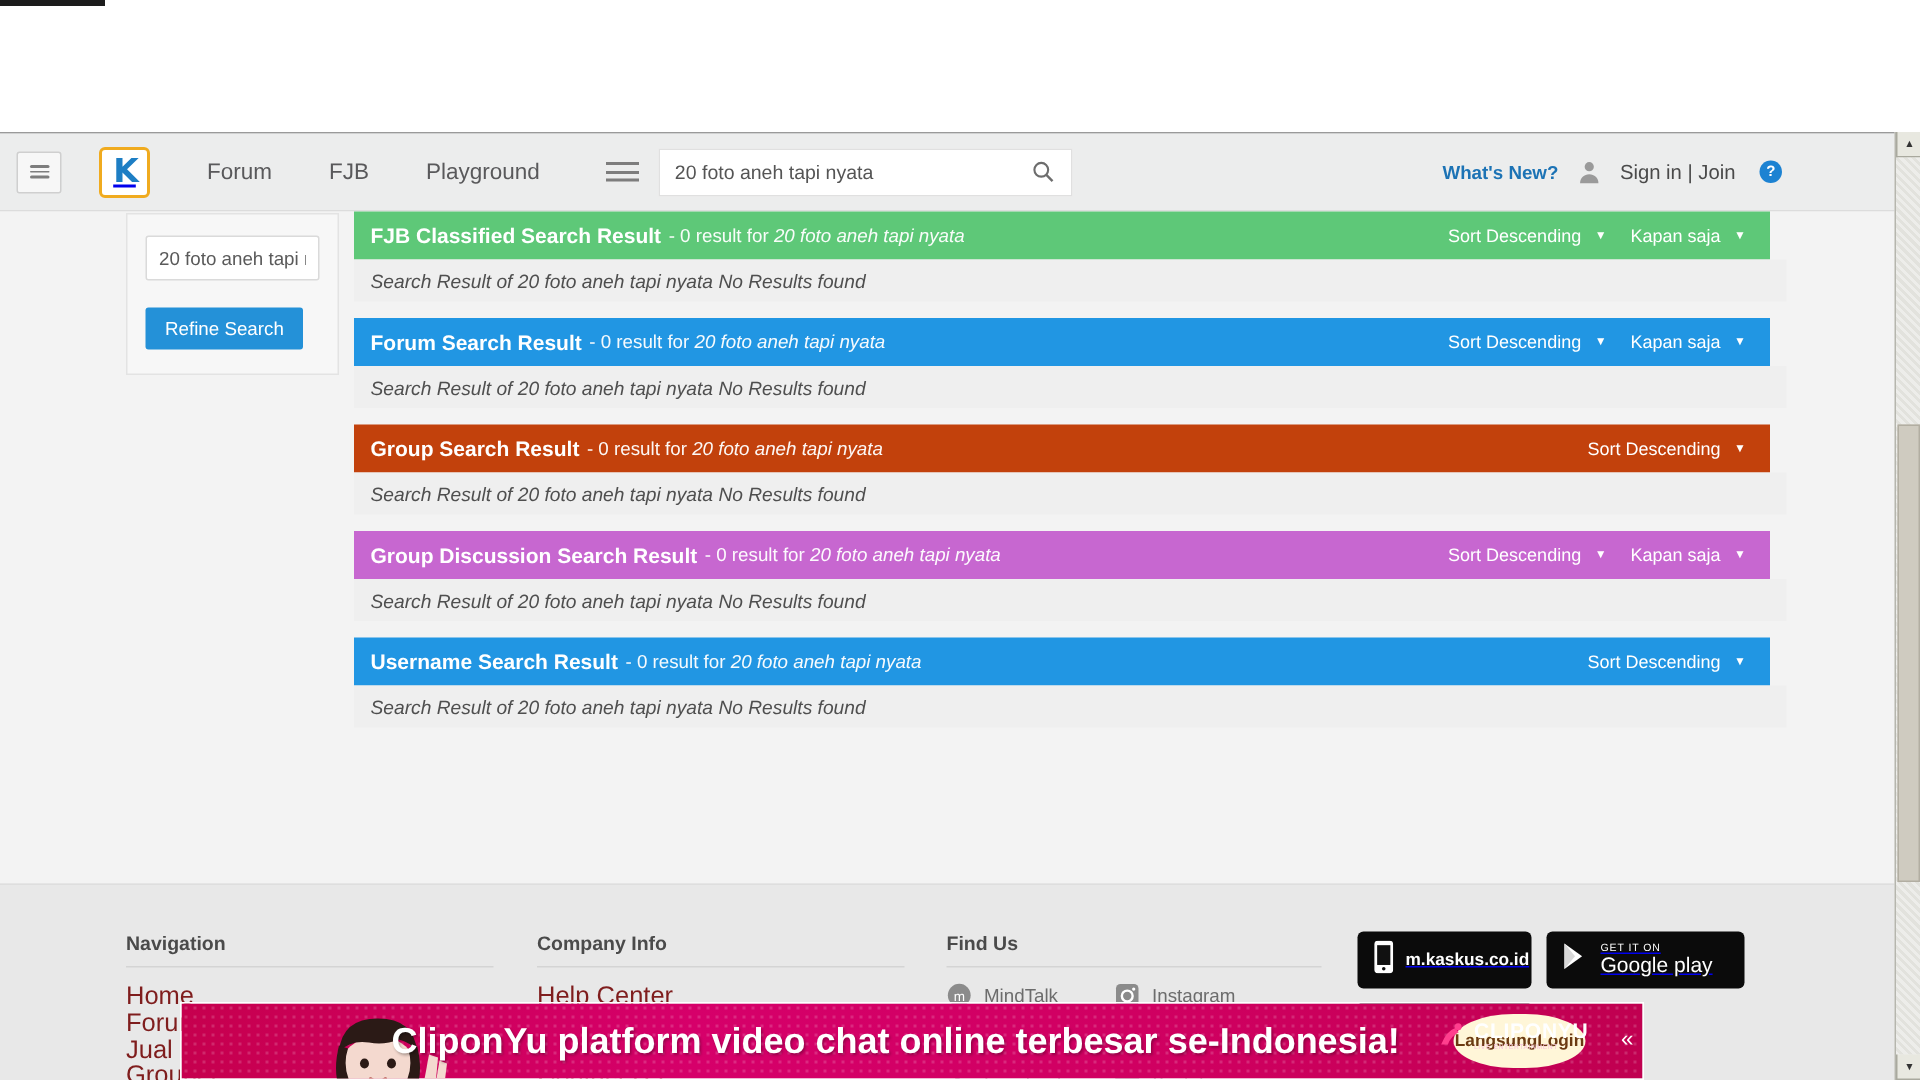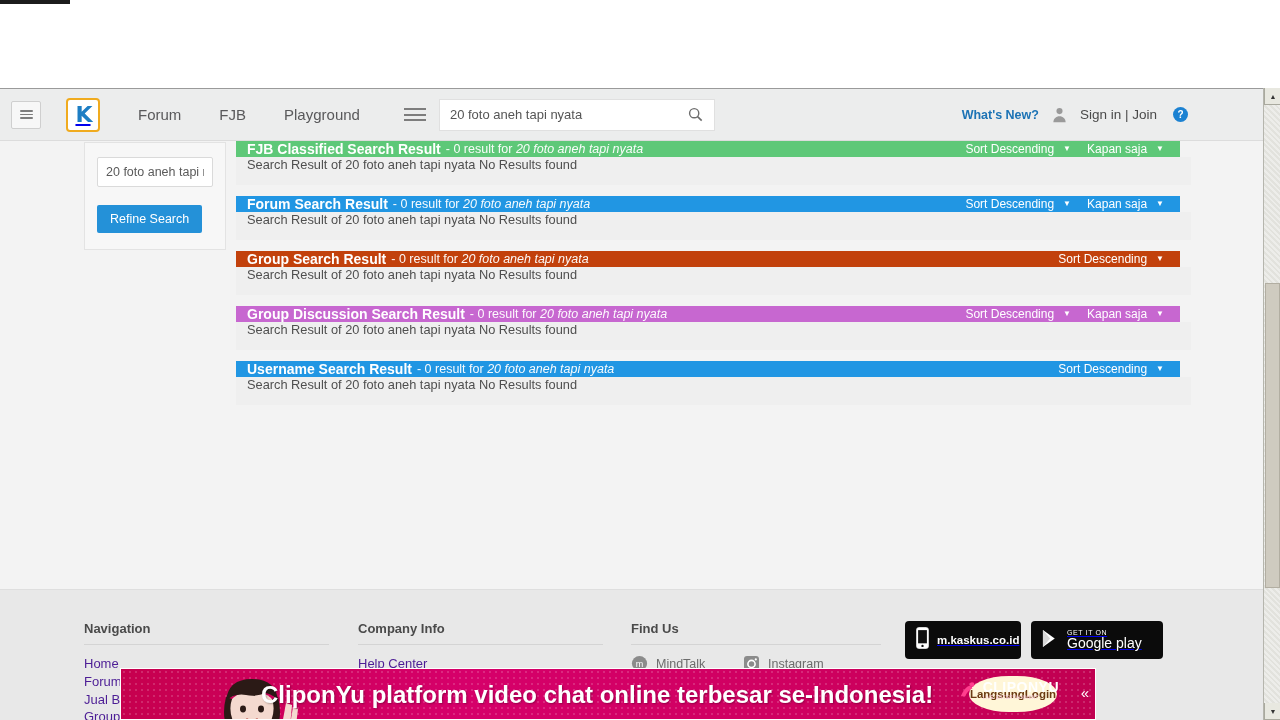--- a/index.html
+++ b/index.html
@@ -140,51 +140,51 @@
     margin-top:18px; height:28px; padding:0 13px;
     background:#2491d8; border:none; border-radius:2px;
     color:#fff; font-family:"Liberation Sans", sans-serif;
     font-size:12.5px; cursor:pointer;
   }
 
   #results { position:absolute; left:152px; top:0; width:944px; }
 
   .result-block { margin-bottom:11px; }
   .result-bar {
-    height:16px; display:flex; align-items:center;
+    height:32px; display:flex; align-items:center;
     padding:0 0 0 11px; color:#fff;
   }
   .result-title { font-size:14px; font-weight:bold; white-space:nowrap; }
   .result-meta { font-size:12.5px; margin-left:5px; white-space:nowrap; opacity:.96;}
   .result-query { font-style:italic; }
   .bar-controls { margin-left:auto; display:flex; align-items:center; padding-right:8px; }
   .sort-ctl {
     font-size:12px; color:#fff; display:flex; align-items:center; gap:9px;
     padding:0 8px; white-space:nowrap; cursor:pointer;
   }
   .caret { font-size:8px; line-height:1; }
   .result-body {
-    background:#efefef; height:28px; display:flex; 
-    padding-left:11px; width:955px;
+    background:#efefef; height:28px; display:flex; align-items:center;
+    padding-left:11px; width:955px;font-style:italic;
   }
   .result-body span { font-size:12.8px; color:#4f4f4f; }
 
   
   #footer {
     position:absolute; left:0; top:448px; width:1263px; height:184px;
     background:#e8e8e8; border-top:1px solid #dedede;
     padding-top:31px;
   }
   .fcol { position:absolute; top:31px; }
   .fcol h4 {
     font-size:13px; color:#4a4a4a; font-weight:bold;
     padding-bottom:8px; border-bottom:1px solid #d4d4d4; margin-bottom:10px;
   }
   .flink {
-    display:block; font-size:13px; color:#4c1d95;
+    display:block; font-size:17px; color:#7f1d1d;
     text-decoration:none; line-height:17.8px;
   }
   #col-nav { left:84px; width:245px; }
   #col-company { left:358px; width:245px; }
   #col-find { left:631px; width:250px; }
   #col-mobile { left:905px; width:258px; }
 
   .social-grid { display:flex; flex-wrap:wrap; width:250px; }
   .social-item {
     width:112px; display:flex; align-items:center; gap:8px;

